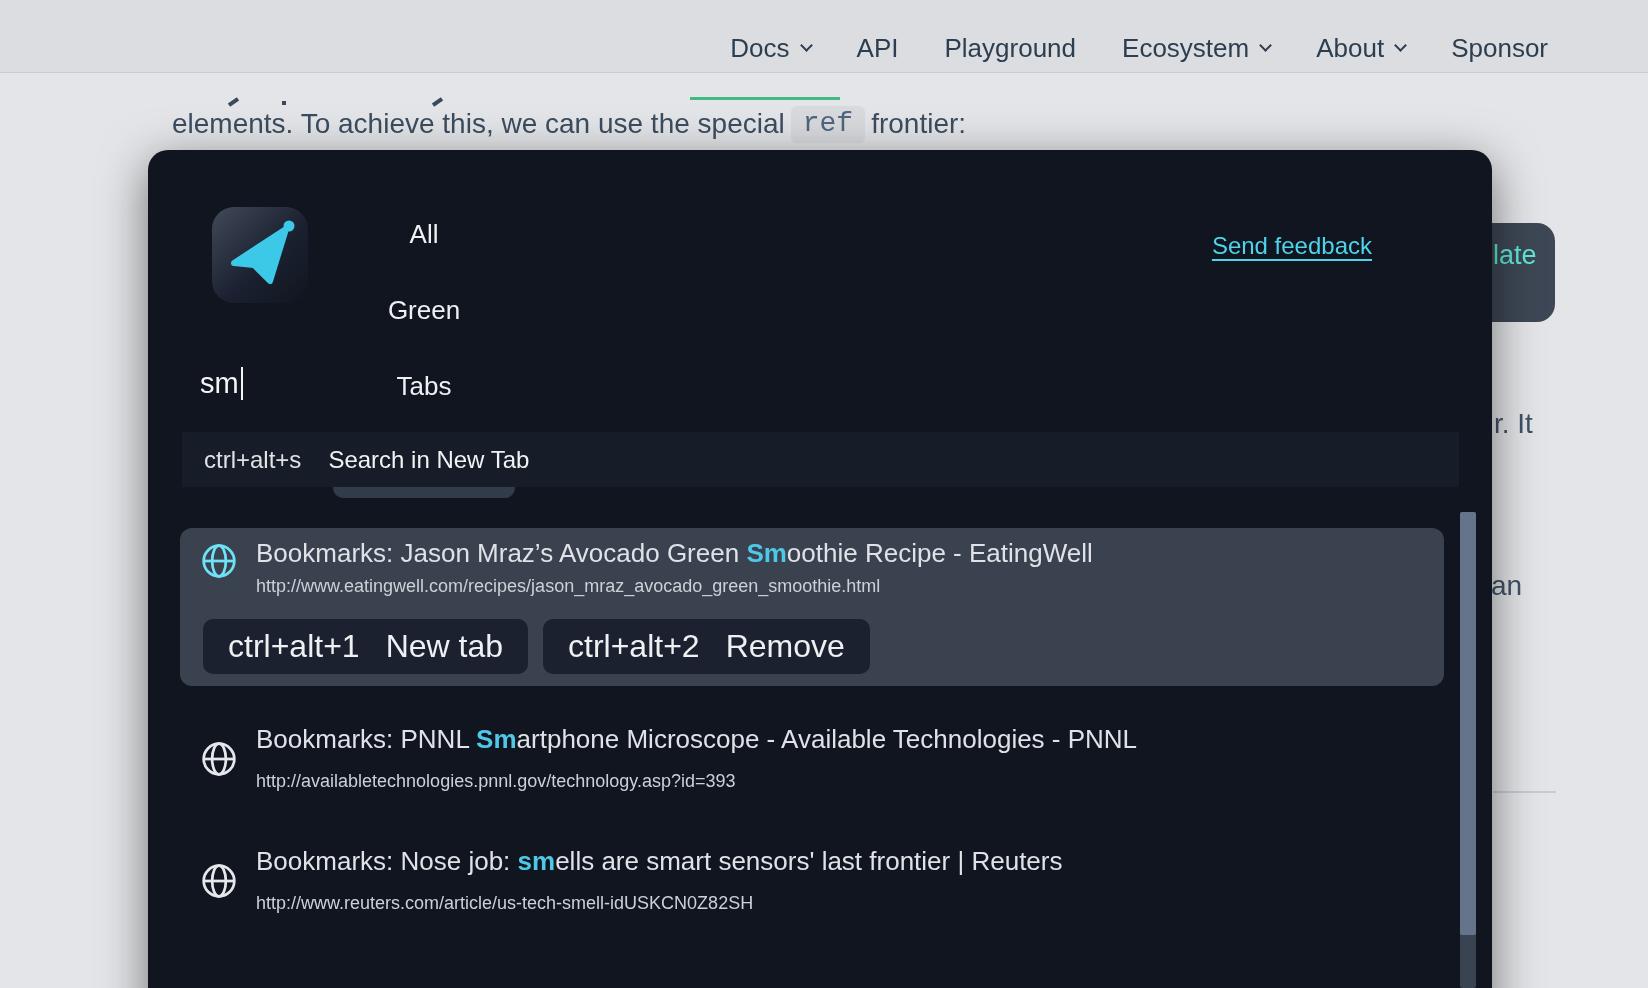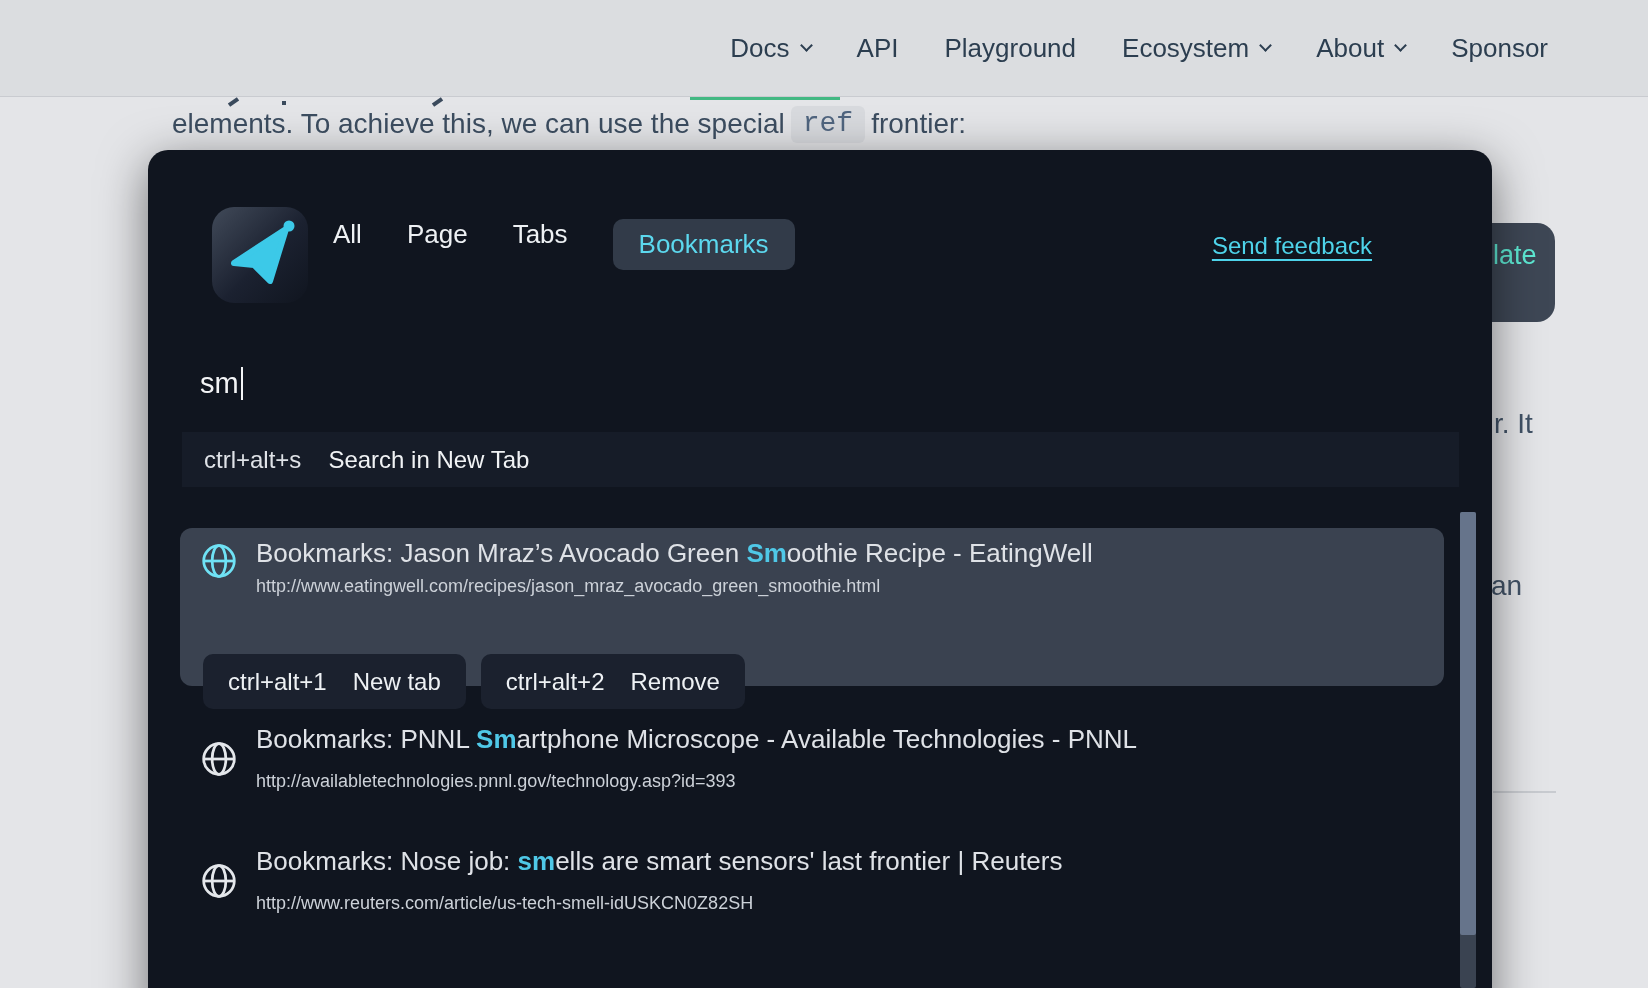--- a/index.html
+++ b/index.html
@@ -21,55 +21,55 @@
     --track:#3a4351;
   }
   *{margin:0;padding:0;box-sizing:border-box;}
   html,body{width:1648px;height:988px;overflow:hidden;}
   body{
     position:relative;
     background:var(--page-bg);
     font-family:"Liberation Sans", sans-serif;
   }
   
-  .navbar{position:absolute;left:0;top:0;width:1648px;height:97px;background:var(--nav-bg);border-bottom:1px solid var(--nav-border);}
+  .navbar{position:absolute;left:0;top:0;width:1648px;height:73px;background:var(--nav-bg);border-bottom:1px solid var(--nav-border);}
   .nav-items{position:absolute;right:100px;top:0;height:97px;display:flex;align-items:center;gap:46px;}
   .nav-item{display:flex;align-items:center;font-size:26px;font-weight:500;color:var(--nav-text);cursor:pointer;white-space:nowrap;}
   .chev{width:9px;height:9px;border-right:2.5px solid var(--nav-text);border-bottom:2.5px solid var(--nav-text);transform:rotate(45deg);margin-left:12px;margin-top:-6px;display:inline-block;}
   
   .frag{position:absolute;width:11px;height:4px;background:#3a4a5c;transform:rotate(-35deg);}
   .green-underline{position:absolute;left:690px;top:97px;width:150px;height:3px;background:var(--vue-green);}
   .doc-paragraph{position:absolute;left:172px;top:108px;font-size:28px;color:var(--body-text);white-space:nowrap;}
   .code-chip{display:inline-block;background:#d8dade;border-radius:6px;padding:2px 12px 4px;font-family:"Liberation Mono", monospace;font-size:28px;color:#50657f;position:relative;top:-2px;margin:0 6px;}
   .right-clip-text{position:absolute;font-size:28px;color:#415266;white-space:nowrap;}
   .page-divider{position:absolute;left:1493px;top:791px;width:63px;height:2px;background:#c8cbd0;}
   .partial-button{position:absolute;left:1455px;top:223px;width:100px;height:99px;background:#3e4755;border-radius:18px;z-index:5;}
   .partial-button span{display:block;margin:17px 12px 0 38px;font-size:27px;color:#5eead4;}
   
   .modal{position:absolute;left:148px;top:150px;width:1344px;height:880px;background:var(--modal-bg);border-radius:20px;z-index:10;box-shadow:0 12px 48px rgba(0,0,0,.5);}
   .logo-tile{position:absolute;left:64px;top:57px;width:96px;height:96px;border-radius:22px;background:linear-gradient(135deg,#414a59 0%,#1b2130 55%,#10151f 100%);}
-  .tabs{position:absolute;left:185px;top:69px;height:50px;display:flex;align-items:flex-start;gap:45px;}
+  .tabs{position:absolute;left:185px;top:69px;height:50px;display:flex;align-items:center;gap:45px;flex-direction:column;}
   .tab{font-size:26px;color:#eef1f4;background:none;border:none;cursor:pointer;font-family:inherit;padding:0;}
   .tab.active{background:#323b49;color:#5cd8ee;border-radius:10px;padding:10px 26px;}
   .feedback{position:absolute;right:120px;top:82px;font-size:24px;color:#4ed3ea;text-decoration:underline;text-underline-offset:5px;cursor:pointer;}
   .search-box{position:absolute;left:52px;top:212px;width:1200px;height:42px;display:flex;align-items:center;cursor:text;}
   .search-query{font-size:29px;color:#f3f4f6;}
   .caret{display:inline-block;width:2px;height:33px;background:#f3f4f6;margin-left:2px;}
   .shortcut-row{position:absolute;left:34px;top:282px;width:1277px;height:55px;background:var(--row-bg);display:flex;align-items:center;padding-left:22px;cursor:pointer;}
   .shortcut-row .keys{font-size:24px;color:#dfe2e7;margin-right:27px;}
   .shortcut-row .lbl{font-size:24px;color:#f0f2f4;}
   
   .result-card{position:absolute;left:32px;top:378px;width:1264px;height:158px;background:var(--card-bg);border-radius:12px;cursor:pointer;}
   .globe{position:absolute;color:#e4e7eb;}
   .globe.cyan{color:#6fe2f5;}
   .result-title{position:absolute;font-size:26px;color:var(--title);white-space:nowrap;}
   .match{color:var(--match);font-weight:700;}
   .result-url{position:absolute;font-size:18px;color:var(--url);white-space:nowrap;}
   .actions{position:absolute;left:23px;top:91px;display:flex;gap:15px;}
-  .kbd-btn{background:var(--btn-bg);border:none;border-radius:10px;height:55px;display:inline-flex;align-items:center;padding:0 25px;font-size:24px;color:#eef1f4;cursor:pointer;font-family:inherit;margin-top:35px;}
+  .kbd-btn{background:var(--btn-bg);border:none;border-radius:10px;height:55px;display:inline-flex;align-items:center;padding:0 25px;font-size:32px;color:#eef1f4;cursor:pointer;font-family:inherit;}
   .kbd-btn .keys{margin-right:26px;}
   
   .scroll-track{position:absolute;left:1312px;top:362px;width:16px;height:476px;background:var(--track);border-radius:2px;cursor:pointer;}
   .scroll-thumb{position:absolute;left:0;top:0;width:16px;height:423px;background:var(--thumb);border-radius:2px;cursor:grab;}
 </style>
 </head>
 <body>
 
 <div class="navbar">
   <div class="nav-items">
@@ -116,21 +116,21 @@
 
   <div class="logo-tile">
     <svg width="96" height="96" viewBox="0 0 96 96">
       <path d="M22 56 L74 22 L58 74 L42 58 Z" fill="#3cc9e8" stroke="#3cc9e8" stroke-width="6" stroke-linejoin="round"></path>
       <circle cx="77" cy="19" r="5.5" fill="#3cc9e8"></circle>
     </svg>
   </div>
 
   <div class="tabs">
     <button class="tab">All</button>
-    <button class="tab">Page</button>
+    <button class="tab">Green</button>
     <button class="tab">Tabs</button>
     <button class="tab active">Bookmarks</button>
   </div>
 
   <a class="feedback">Send feedback</a>
 
   <div class="search-box">
     <span class="search-query">sm</span>
     <span class="caret"></span>
   </div>

